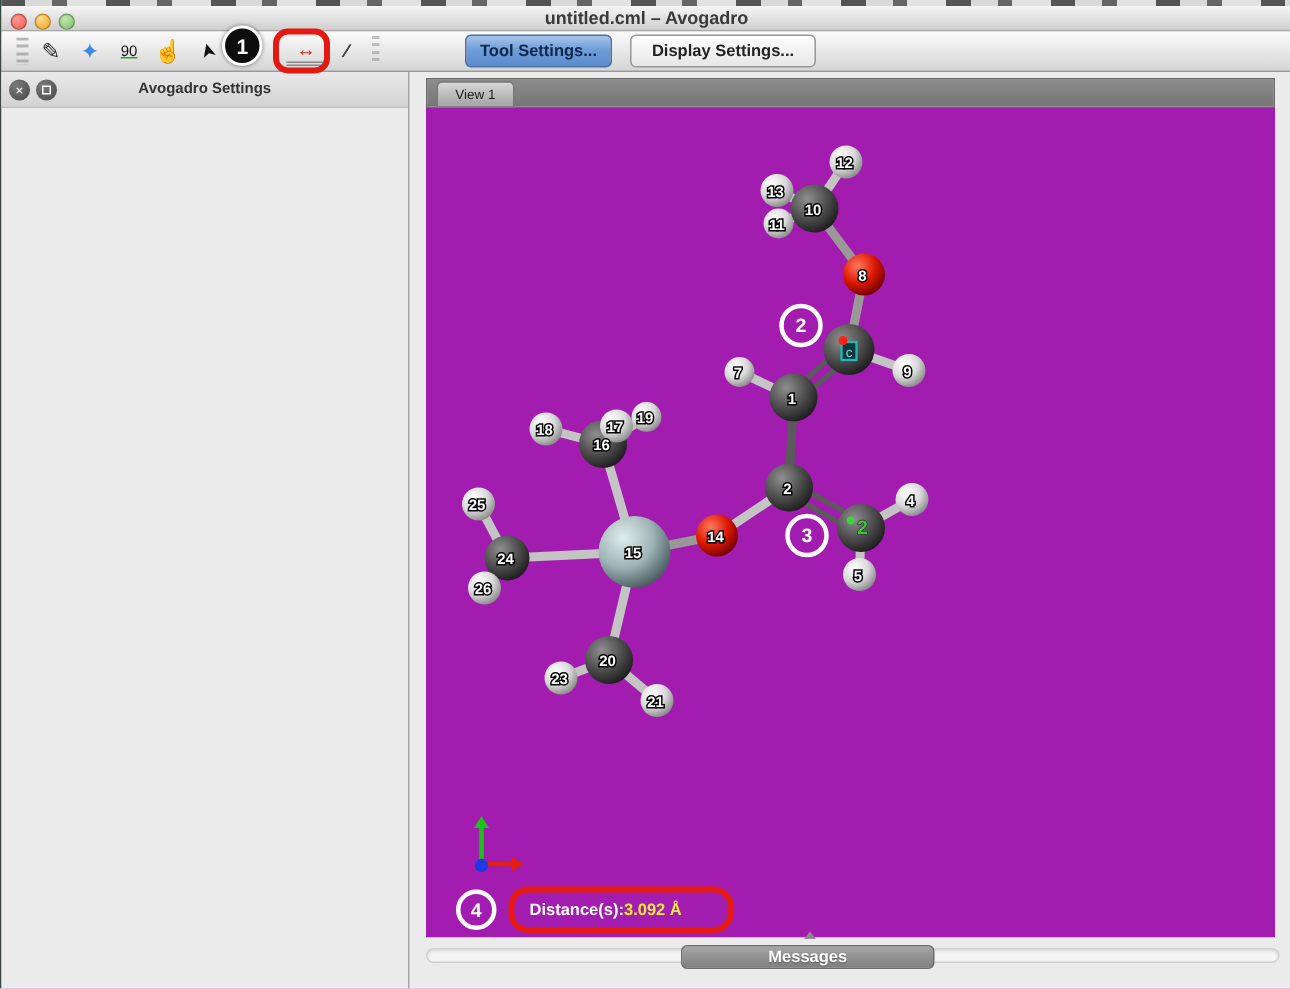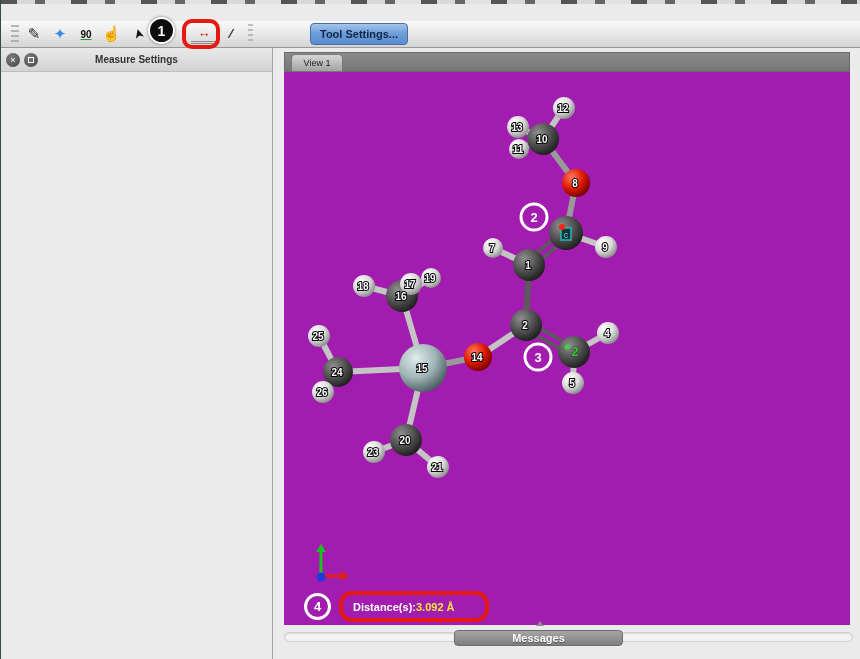--- a/index.html
+++ b/index.html
@@ -25,21 +25,21 @@
 
   
   #toolbar { position:absolute; left:0; top:21px; width:860px; height:27px;
     background:linear-gradient(#fbfbfb,#d5d5d5); border-bottom:1px solid #989898; }
   #toolbar-tools { position:absolute; left:10px; top:0; height:26px; display:flex; align-items:center; }
   .grip { width:8px; height:18px; margin-right:2px;
     background:repeating-linear-gradient(#9a9a9a 0 2px,transparent 2px 5px);
     background-size:2px 100%; background-repeat:repeat-x; opacity:.7; }
   .tool { width:26px; height:26px; display:flex; align-items:center; justify-content:center;
     font-size:15px; position:relative; }
-  .tool-bond-centric-tool { font-size:10px; font-weight:bold; color:#111;
+  .tool-bond-centric-tool { font-size:10px; font-weight:normal; color:#111;
     text-decoration:underline; text-decoration-color:#2f9e2f;text-align:right; }
   .tool-selection-tool { transform:rotate(-105deg); font-size:13px; }
   .tool-measure-tool { font-size:13px; font-weight:bold; border-bottom:3px double #8a8a8a; height:20px; margin-left:14px; }
   .tool-align-tool { font-size:12px; font-weight:bold; color:#444; letter-spacing:-2px; }
   #toolbar-sep { position:absolute; left:247px; top:3px; width:5px; height:20px;
     background:repeating-linear-gradient(#9a9a9a 0 2px,transparent 2px 5px);
     background-size:2px 100%; background-repeat:repeat-x; opacity:.6; }
   .mac-btn { position:absolute; top:2px; height:22px; border-radius:4px; font-size:11px;
     font-weight:bold; display:flex; align-items:center; justify-content:center; cursor:default;margin-left:48px; }
   #tool-settings-btn { left:261px; width:98px; color:#10264d;
@@ -104,46 +104,53 @@
     border-left:4px solid transparent; border-right:4px solid transparent;
     border-bottom:5px solid #8a8a8a; }
 </style>
 </head>
 <body>
 
 <div id="window">
 
   <div id="menustrip"></div>
 
+  <div id="titlebar">
+    <span id="tl-close" class="traffic"></span>
+    <span id="tl-min" class="traffic"></span>
+    <span id="tl-zoom" class="traffic"></span>
+    <span id="title-text">untitled.cml – Avogadro</span>
+  </div>
 
   <div id="toolbar">
     <div id="toolbar-tools">
         <span class="grip"></span>
         <span class="tool tool-draw-tool" style="color: rgb(42, 42, 42);">✎</span>
         <span class="tool tool-navigate-tool" style="color: rgb(59, 138, 232);">✦</span>
         <span class="tool tool-bond-centric-tool" style="color: rgb(17, 17, 17);">90</span>
         <span class="tool tool-manipulate-tool" style="color: rgb(85, 85, 85);">☝</span>
         <span class="tool tool-selection-tool" style="color: rgb(16, 16, 16);">➤</span>
         <span class="tool tool-auto-rotate-tool" style="color: rgb(68, 102, 187);">↻</span>
         <span class="tool tool-measure-tool" style="color: rgb(204, 34, 24);">↔</span>
         <span class="tool tool-align-tool" style="color: rgb(68, 68, 68);">⁄⁄</span>
       </div>
     <div id="toolbar-sep"></div>
     <div id="badge-1" class="step-badge">1</div>
     <div id="redbox-tool" class="red-box"></div>
     <div id="tool-settings-btn" class="mac-btn">Tool Settings...</div>
+    <div id="display-settings-btn" class="mac-btn">Display Settings...</div>
   </div>
 
   <div id="panel">
     <div id="panel-header">
       <span id="panel-close" class="panel-btn">×</span>
       <span id="panel-float" class="panel-btn">
           <span class="sq"></span>
         </span>
-      <span id="panel-title">Measure Settings</span>
+      <span id="panel-title">Avogadro Settings</span>
     </div>
   </div>
 
   <div id="main">
     <div id="tabbar">
       <div id="tab-view1">View 1</div>
     </div>
     <div id="viewport">
       <svg id="mol-svg" width="566" height="553" viewBox="283 72 566 553">
           <defs>

